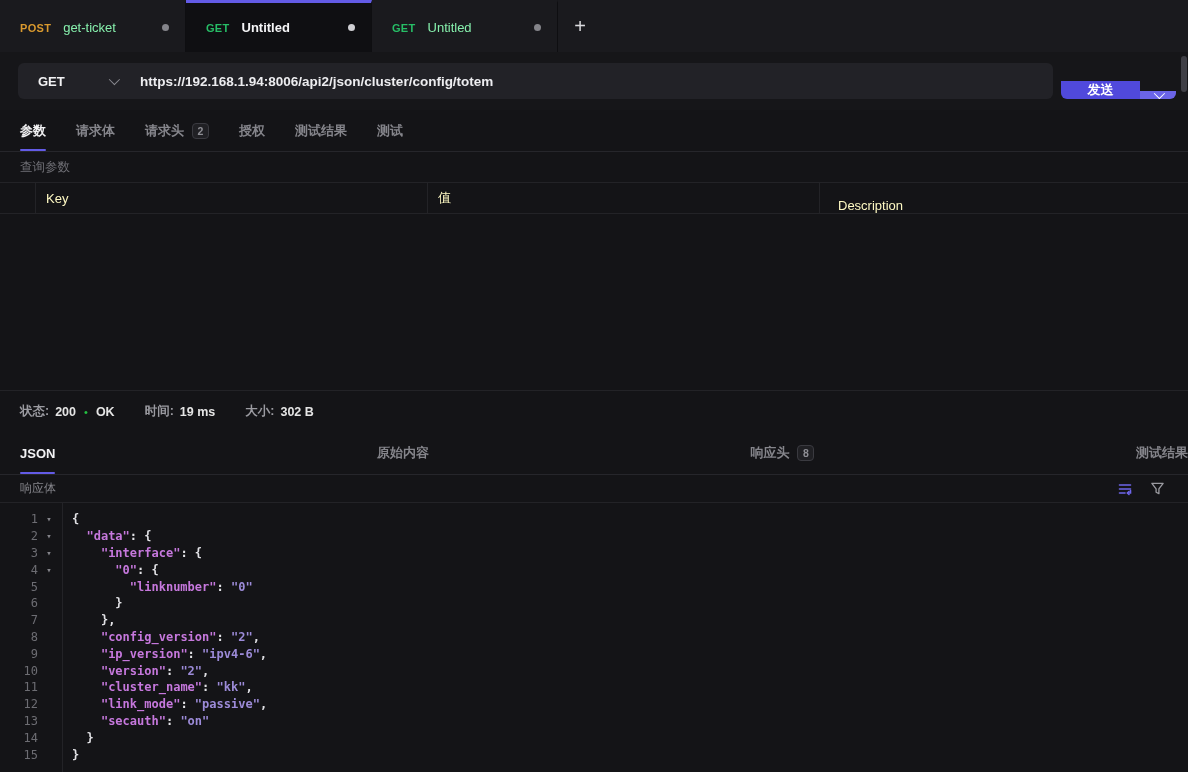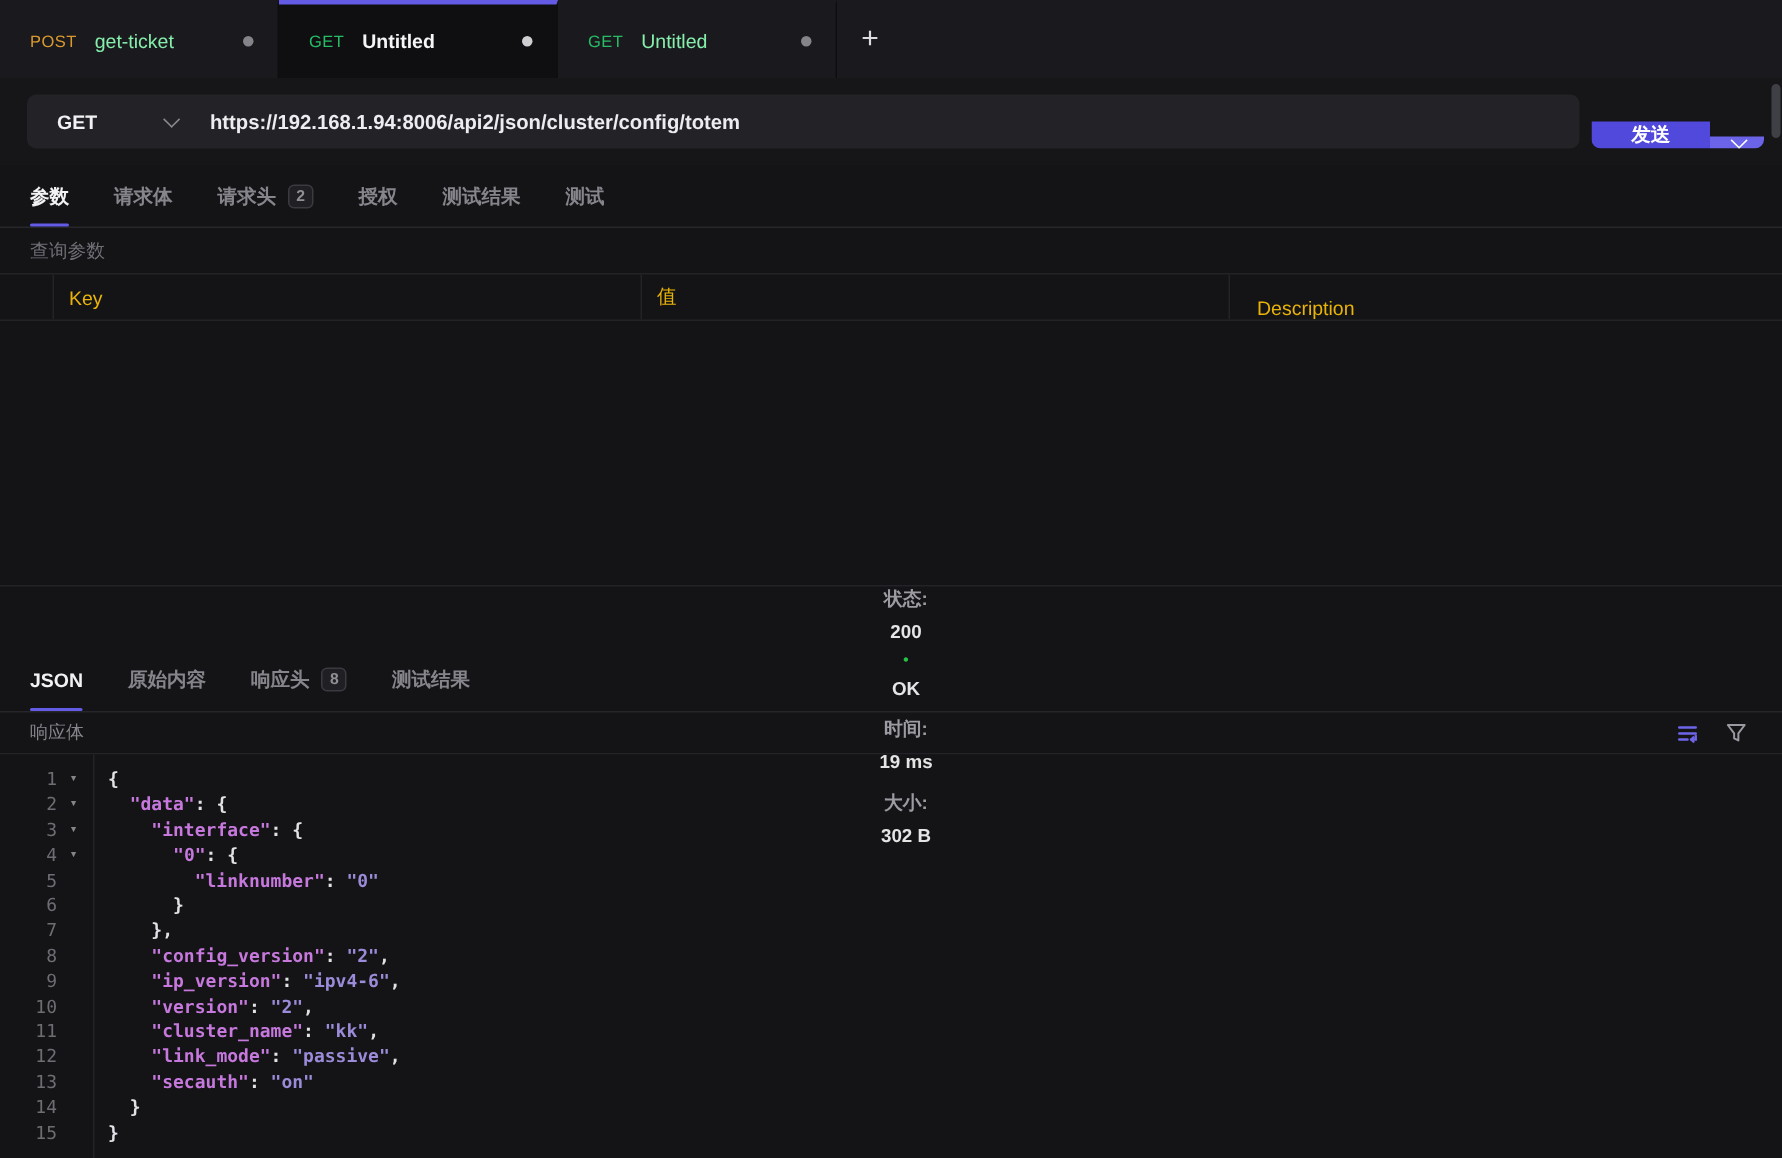--- a/index.html
+++ b/index.html
@@ -12,21 +12,21 @@
   }
 
   
   .topbar { height:52px; background:#1a1a1e; display:flex; align-items:stretch; }
   .tab {
     width:186px; display:flex; align-items:center; padding:0 16px 0 20px;
     border-right:1px solid #0e0e11; cursor:pointer; position:relative;
     border-top:3px solid transparent;
   }
   .tab.active { background:#0f0f12; border-top:3px solid #635be6; }
-  .tab .method { font-size:11px; font-weight:400; letter-spacing:.3px; margin-right:12px; }
+  .tab .method { font-size:11px; font-weight:700; letter-spacing:.3px; margin-right:12px; }
   .m-post { color:#d9992e; }
   .m-get  { color:#27bd66; }
   .tab .title { font-size:13px; color:#86efac; flex:1; white-space:nowrap; overflow:hidden; }
   .tab.active .title { color:#f5f5f7; font-weight:700; }
   .tab .dot { width:7px; height:7px; border-radius:50%; background:#84848a; margin-left:8px; flex:none; }
   .tab.active .dot { background:#cfcfd3; }
   .newtab {
     width:44px; display:flex; align-items:center; justify-content:center;
     font-size:20px; color:#dcdcdf; cursor:pointer; font-weight:400;
   }
@@ -55,45 +55,45 @@
   .send-caret {
     width:36px; background:#6b64e8; border:none; cursor:pointer;
     display:flex; align-items:center; justify-content:center;
   }
   .send-caret .chev2 { width:8px; height:8px; border-right:1.8px solid #fff; border-bottom:1.8px solid #fff;
           transform:rotate(45deg) translateY(-2px); }
 
   
   .strip { display:flex; align-items:stretch; gap:30px; padding:0 0 0 20px; border-bottom:1px solid #26262b; }
   .req-strip { height:42px; }
-  .res-strip { height:43px; }
+  .res-strip { height:43px;justify-content:space-between; }
   .stab { display:flex; align-items:center; gap:8px; font-size:13px; font-weight:600; color:#85858b;
           cursor:pointer; position:relative; }
   .stab.active { color:#f2f2f4; font-weight:700; }
   .stab.active::after { content:""; position:absolute; left:0; right:0; bottom:0; height:2.5px; background:#635be6; border-radius:2px; }
   .badge {
     min-width:17px; height:16px; padding:0 4px; border:1px solid #3a3a40; background:#202024;
     border-radius:4px; color:#8f8f95; font-size:10.5px; display:flex; align-items:center; justify-content:center;
   }
 
   
   .section-row { height:30px; display:flex; align-items:center; padding-left:20px;
                  font-size:12.5px; color:#6f6f75; }
   .ptable-head { height:32px; display:flex; border-top:1px solid #232327; border-bottom:1px solid #232327;
-                 font-size:13px; color:#eab308; }
+                 font-size:13px; color:#fef9c3; }
   .ptable-head .c { display:flex; align-items:center; padding-left:10px; border-right:1px solid #232327; }
   .c-check { width:36px; flex:none; }
   .c-key { width:392px; flex:none; }
   .c-val { width:392px; flex:none; }
   .c-desc { flex:1; border-right:none !important; padding-left:18px !important;margin-top:15px; }
   .ptable-body { height:176px; }
 
   
   .status-row { height:42px; border-top:1px solid #232327; display:flex; align-items:center;
-                padding-left:20px; font-size:12.5px; gap:6px;flex-direction:column; }
+                padding-left:20px; font-size:12.5px; gap:6px; }
   .slabel { color:#9b9ba1; font-weight:700; }
   .sval { color:#e5e5e5; font-weight:700; }
   .sdot { color:#23c343; font-size:11px; margin:0 2px; }
   .sgap { width:18px; }
 
   
   .resbody-row { height:28px; display:flex; align-items:center; padding:0 20px;
                  border-bottom:1px solid #232327; font-size:12px; color:#85858b; }
   .resbody-row .grow { flex:1; }
   .ricon { display:flex; align-items:center; justify-content:center; width:22px; height:22px; cursor:pointer; }

